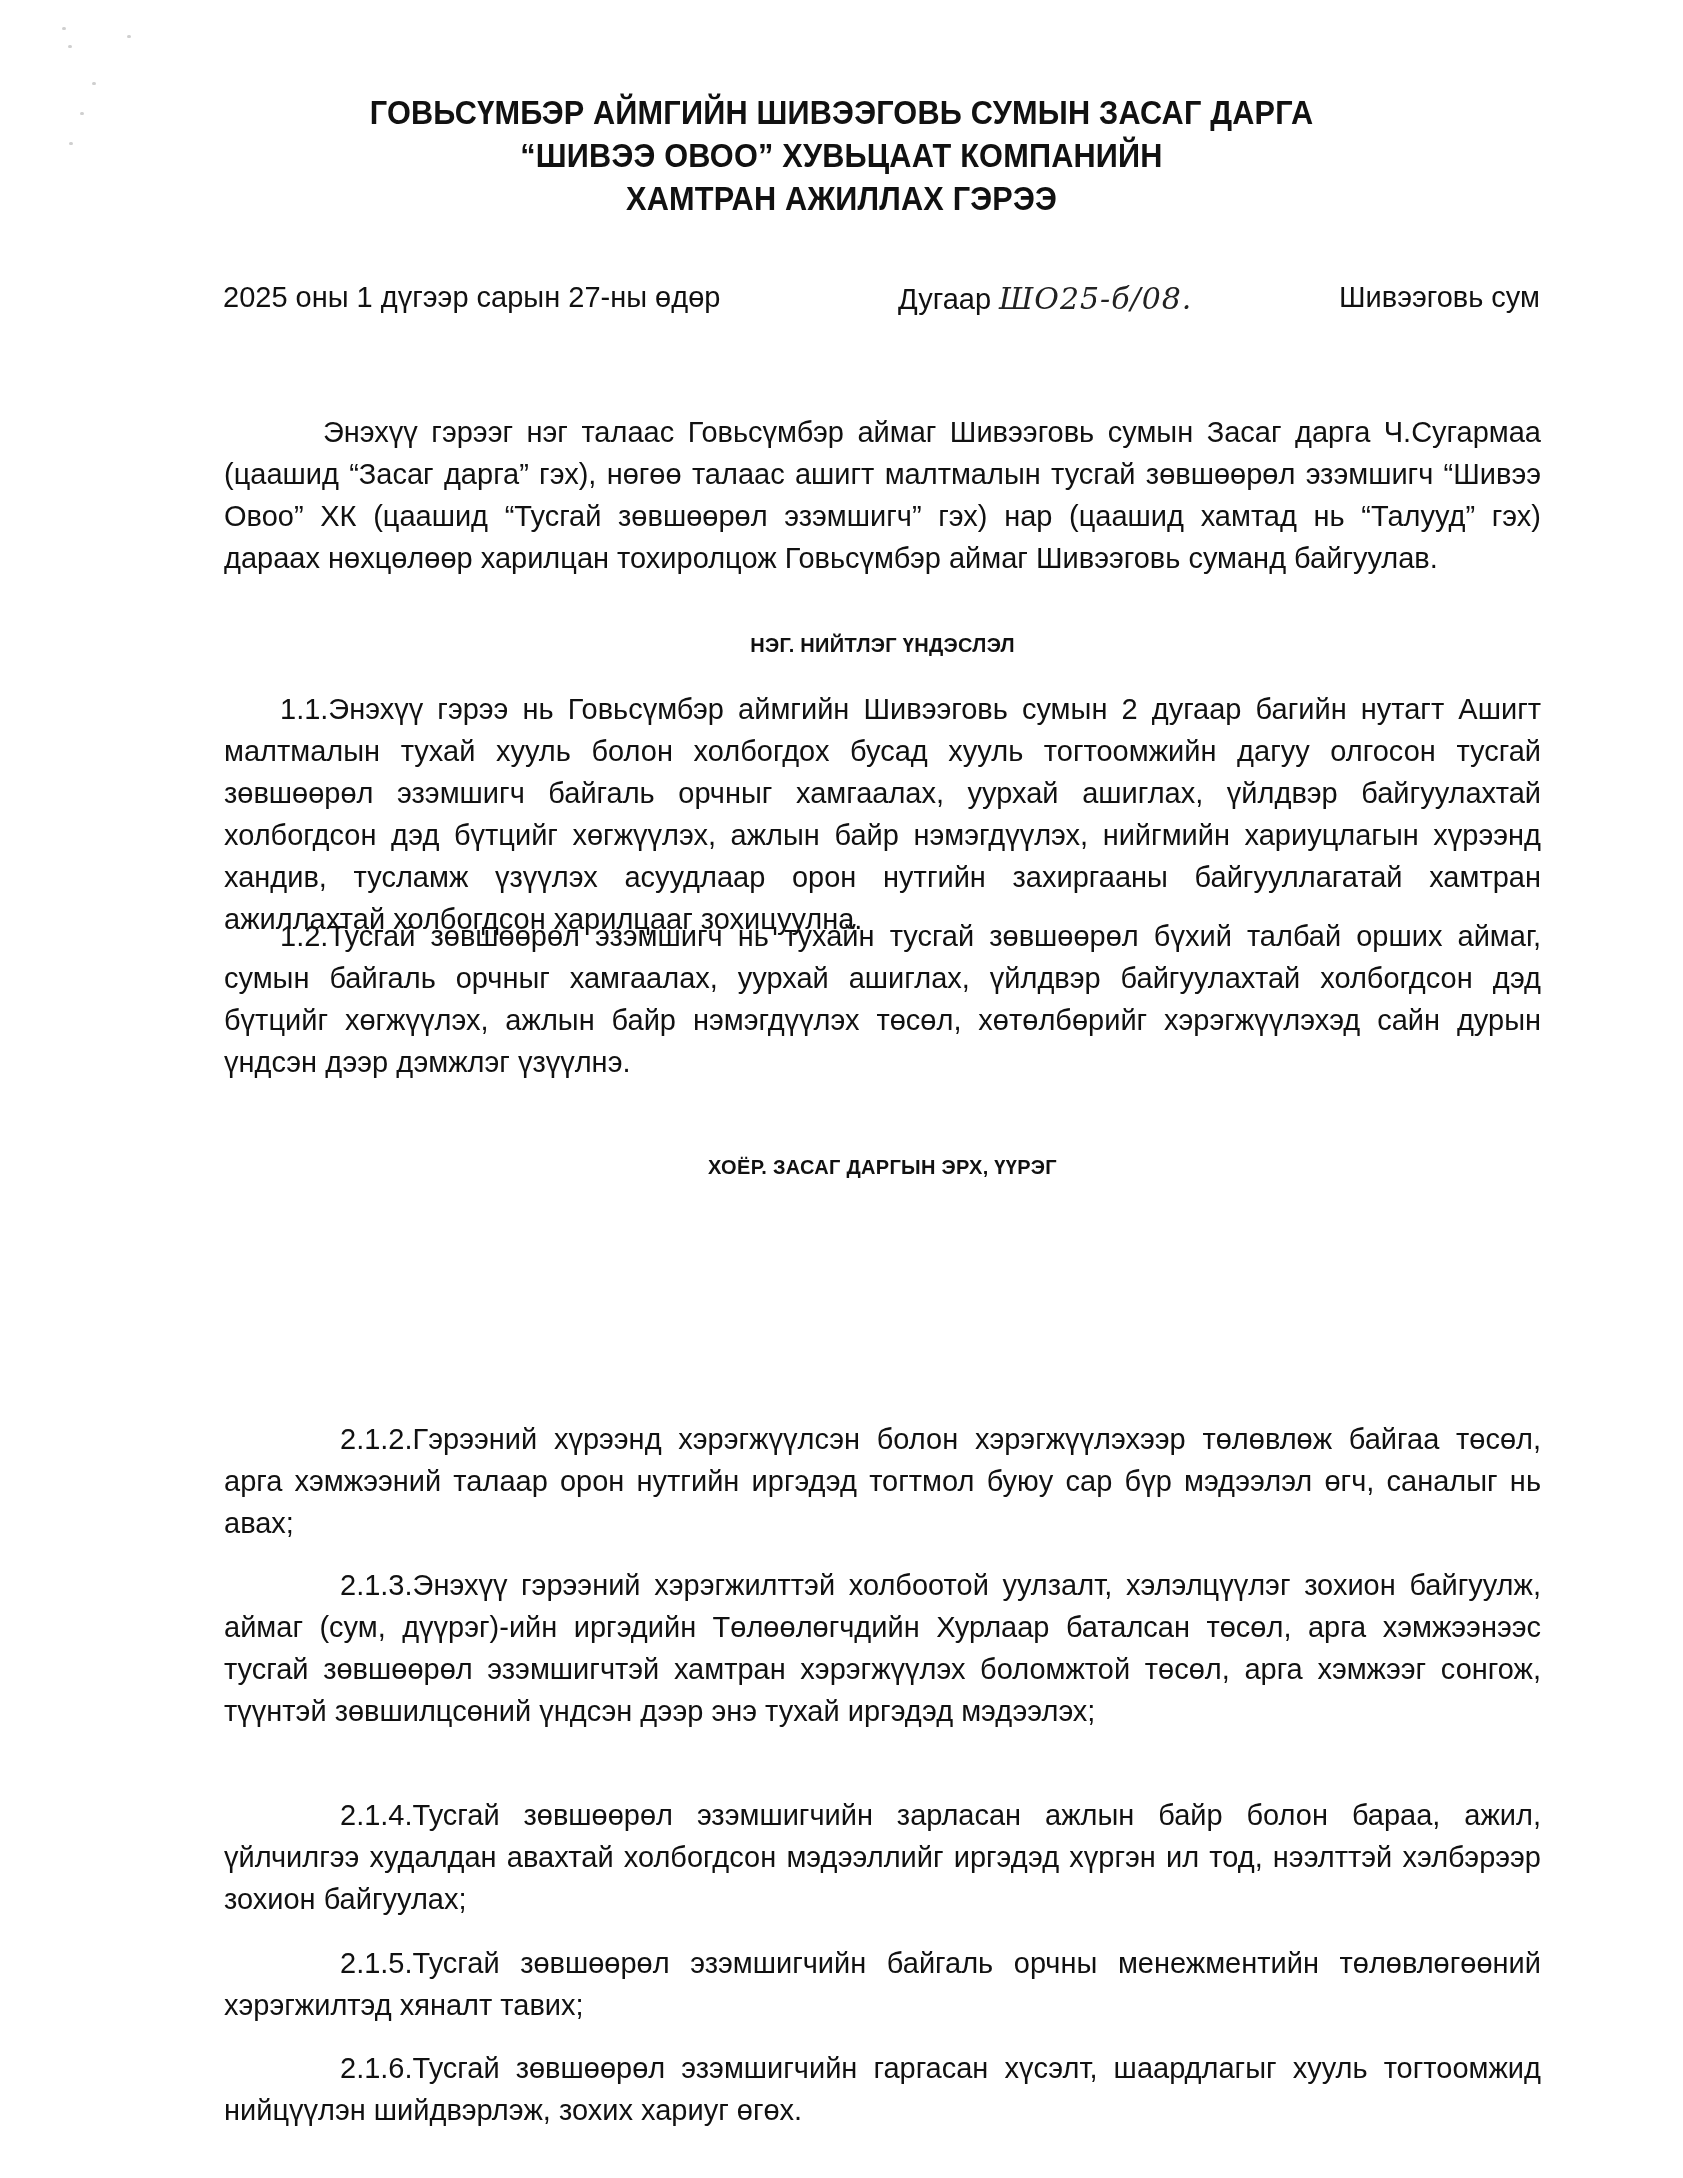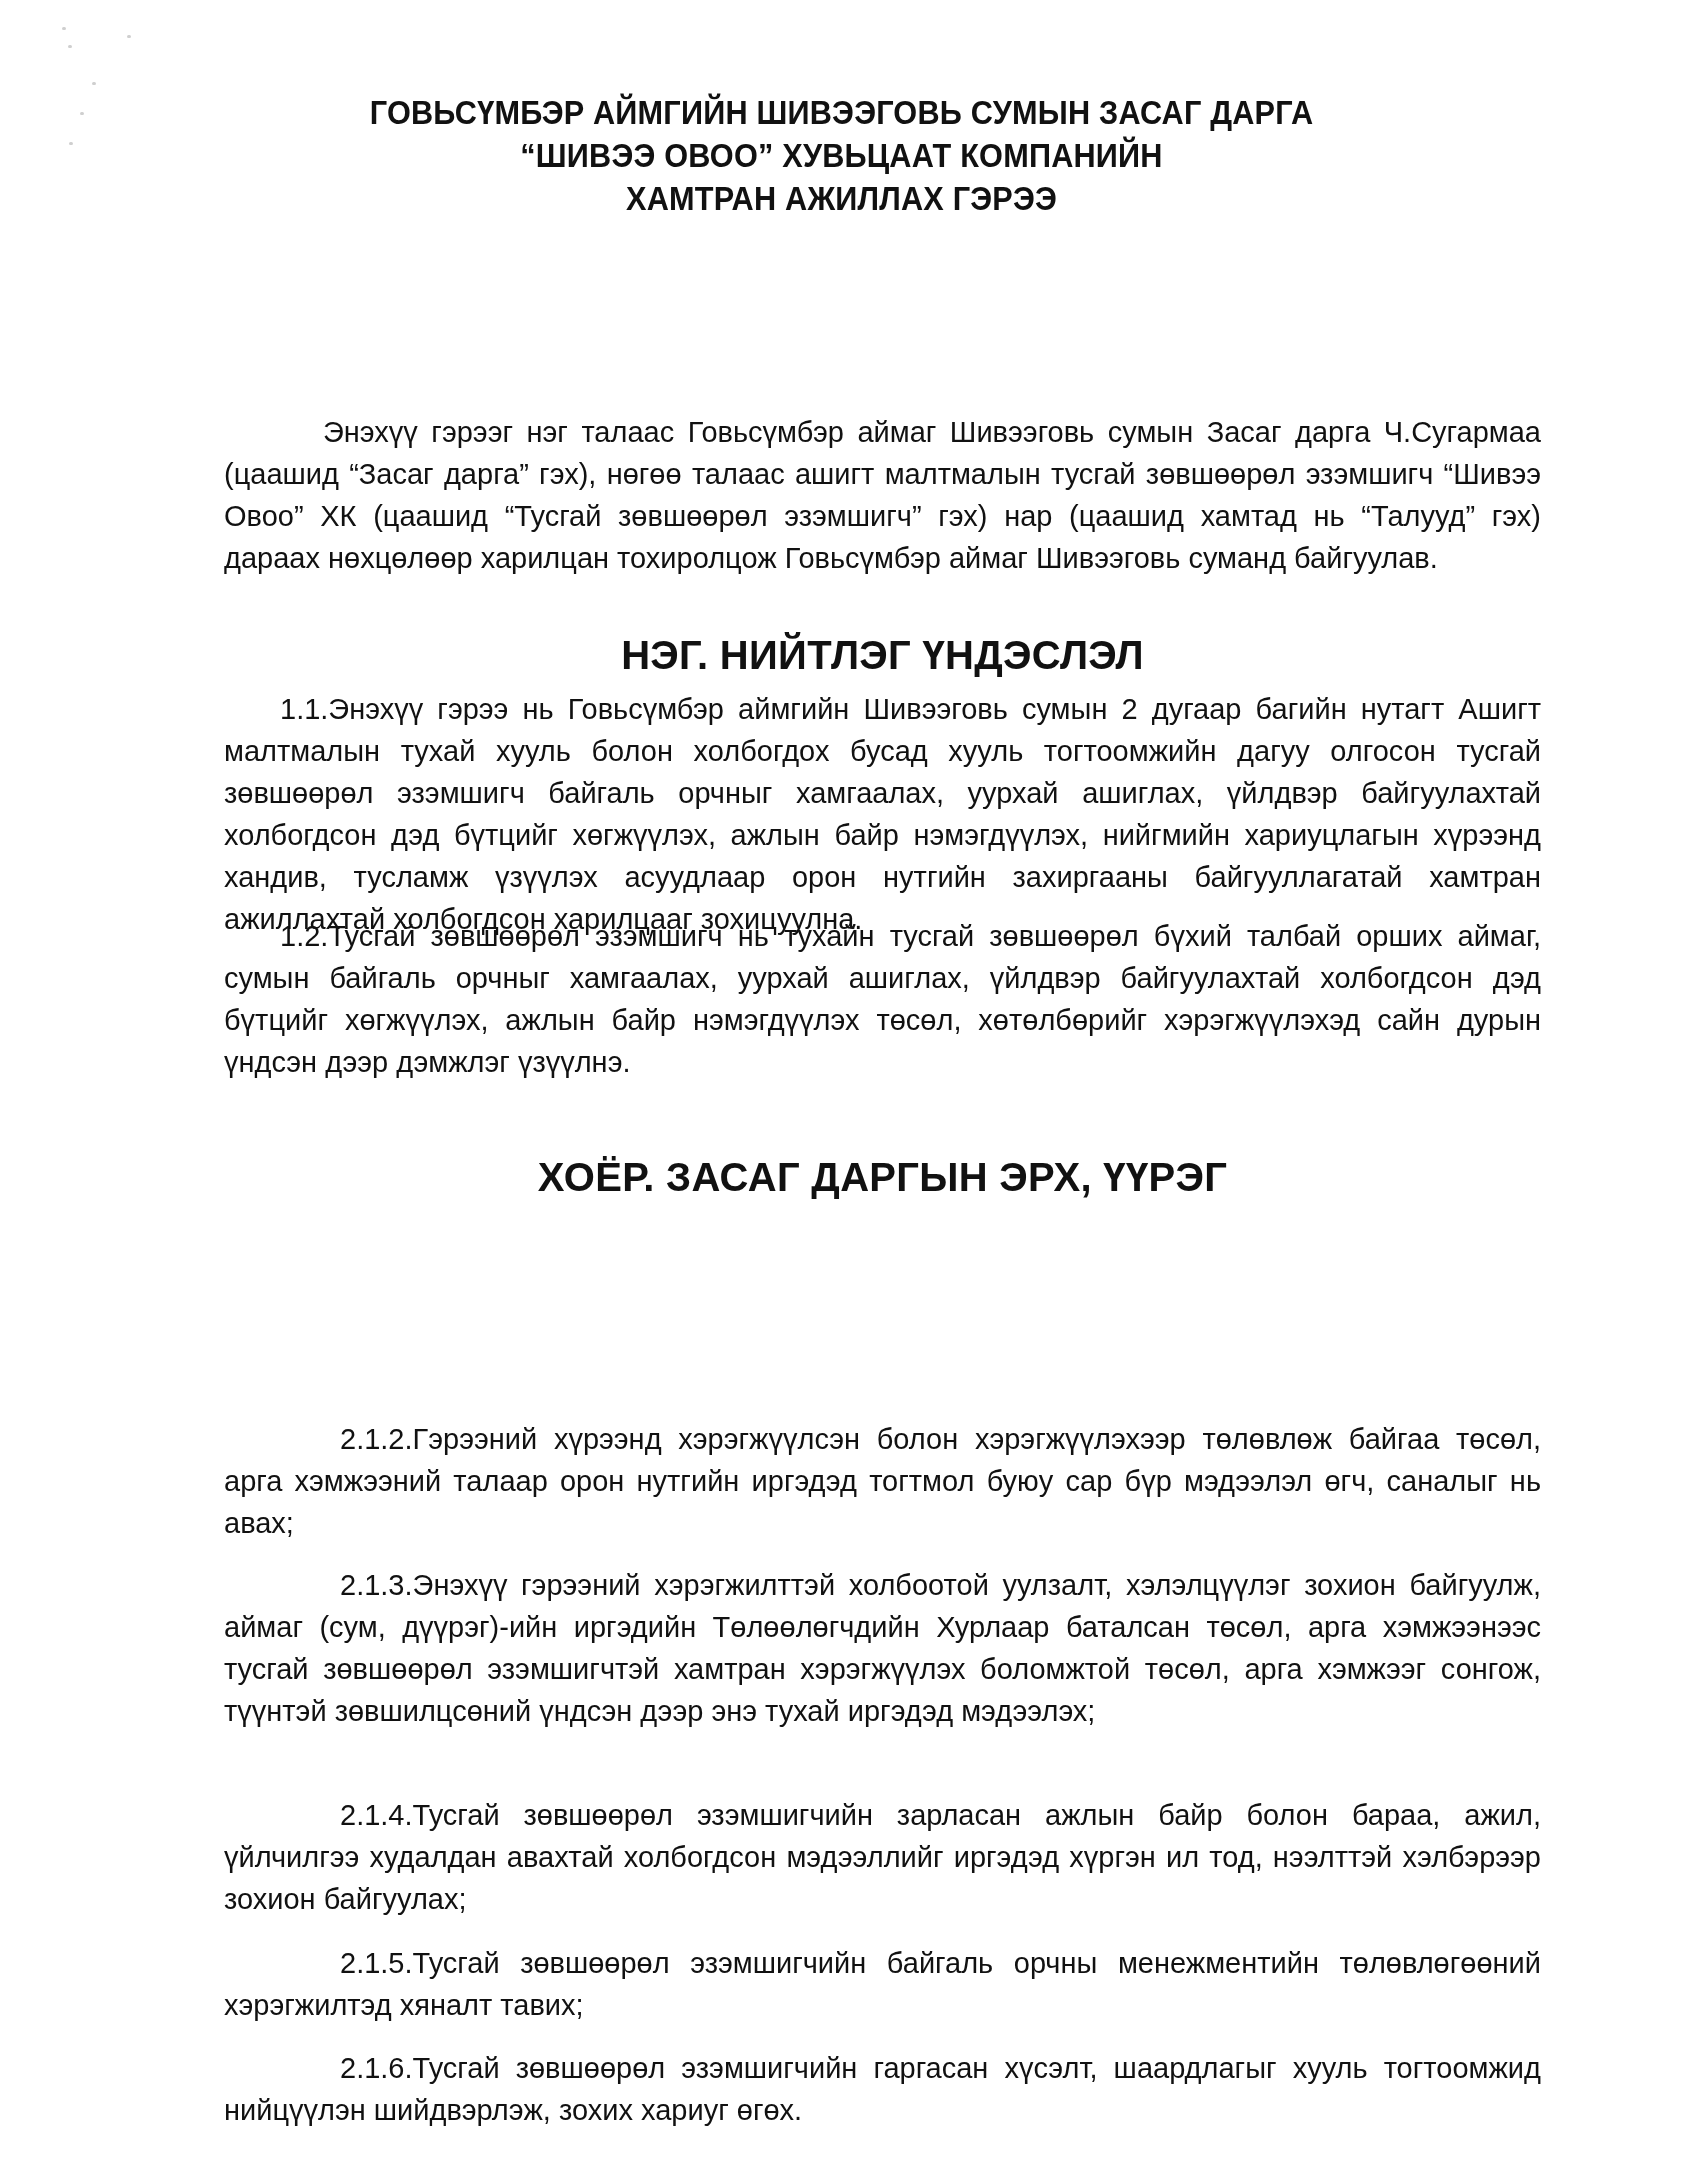--- a/index.html
+++ b/index.html
@@ -29,21 +29,21 @@
 
   .body-text {
     position: absolute; left: 224px; width: 1317px; font-size: 29px; line-height: 42px;
     text-align: justify;
   }
   .p { margin: 0; text-align: justify; }
   .ind1 { text-indent: 99px; margin-top: 20px; }
   .ind2 { text-indent: 56px; }
   .ind3 { text-indent: 116px; }
   .h {
-    text-align: center; font-weight: bold; font-size: 40px; margin: 10px;
+    text-align: center; font-weight: bold; font-size: 20px; margin: 0;
     letter-spacing: 0.3px;
   }
 </style>
 </head>
 <body>
 
 <div class="page">
 
   <div class="scan-specks">
     <span class="speck" style="left:8px;top:12px"></span>
@@ -53,20 +53,27 @@
     <span class="speck" style="left:26px;top:97px"></span>
     <span class="speck" style="left:15px;top:127px"></span>
   </div>
 
   <div class="title">
     <div>ГОВЬСҮМБЭР АЙМГИЙН ШИВЭЭГОВЬ СУМЫН ЗАСАГ ДАРГА</div>
     <div>“ШИВЭЭ ОВОО” ХУВЬЦААТ КОМПАНИЙН</div>
     <div>ХАМТРАН АЖИЛЛАХ ГЭРЭЭ</div>
   </div>
 
+  <div class="meta">
+    <span class="date">2025 оны 1 дүгээр сарын 27-ны өдөр</span>
+    <span class="num">
+      <span>Дугаар</span><span class="hand">ШО25-б/08.</span>
+    </span>
+    <span class="place">Шивээговь сум</span>
+  </div>
 
   <div class="body-text" style="top:391px">
     <p class="p ind1">Энэхүү гэрээг нэг талаас Говьсүмбэр аймаг Шивээговь сумын Засаг дарга Ч.Сугармаа (цаашид “Засаг дарга” гэх), нөгөө талаас ашигт малтмалын тусгай зөвшөөрөл эзэмшигч “Шивээ Овоо” ХК (цаашид “Тусгай зөвшөөрөл эзэмшигч” гэх) нар (цаашид хамтад нь “Талууд” гэх) дараах нөхцөлөөр харилцан тохиролцож Говьсүмбэр аймаг Шивээговь суманд байгуулав.</p>
   </div>
 
   <div class="body-text" style="top:624px">
     <p class="h">НЭГ. НИЙТЛЭГ ҮНДЭСЛЭЛ</p>
   </div>
 
   <div class="body-text" style="top:688px">

